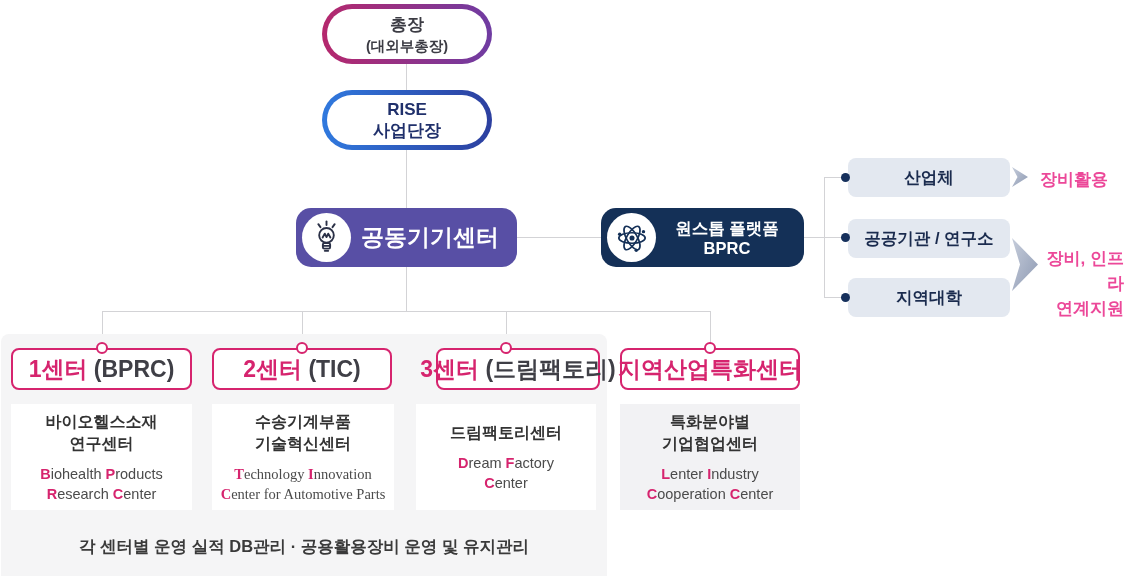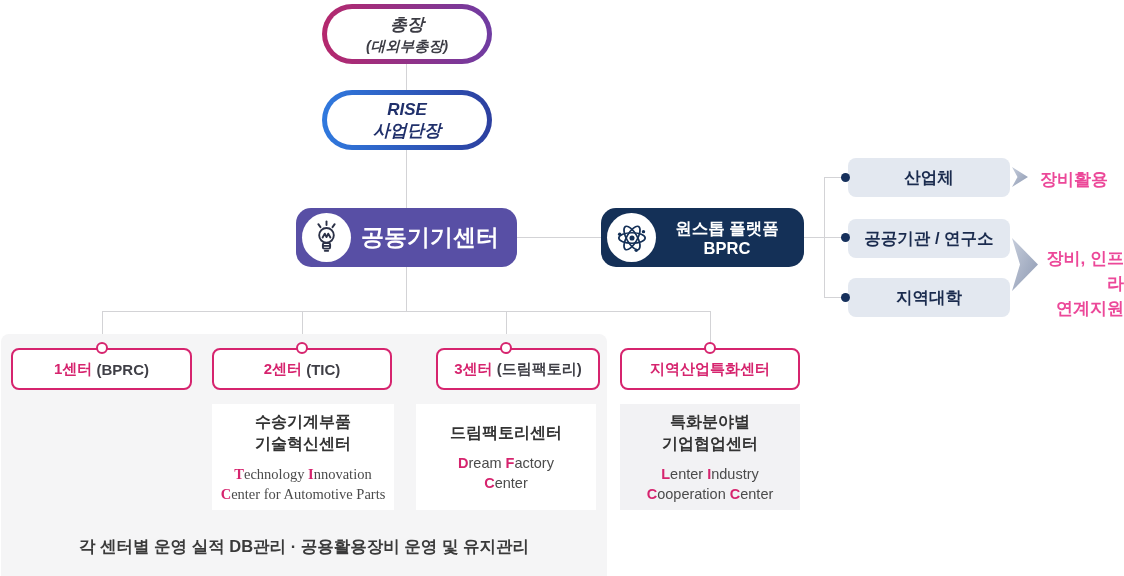--- a/index.html
+++ b/index.html
@@ -6,21 +6,21 @@
   html,body { background:#ffffff; }
   body { font-family:"Liberation Sans","DejaVu Sans",sans-serif; }
   #stage { position:relative; width:1124px; height:576px; background:#ffffff; overflow:hidden; }
 
   .line { position:absolute; background:#d3d3d6; }
   .pre { white-space:pre-line; }
 
   
   .pill { position:absolute; width:170px; height:60px; border-radius:30px; padding:5px; }
   .pill-inner { width:100%; height:100%; background:#ffffff; border-radius:25px;
-    display:flex; flex-direction:column; align-items:center; justify-content:center;font-style:italic; }
+    display:flex; flex-direction:column; align-items:center; justify-content:center; }
   .pill-president { left:322px; top:4px; background:linear-gradient(90deg,#b5286d,#6f3ca2); }
   .pill-rise { left:322px; top:90px; background:linear-gradient(90deg,#3079de,#2c3f9f); }
   .pill-president .t1 { font-size:17px; font-weight:bold; color:#3c3c44; }
   .pill-president .t2 { font-size:14.5px; font-weight:600; color:#3c3c44; margin-top:1px; }
   .pill-rise .t1 { font-size:17px; font-weight:bold; color:#20306b; text-align:center; line-height:21px; }
 
   
   .bigbox { position:absolute; top:208px; height:59px; border-radius:15px;
     display:flex; align-items:center; }
   .box-shared { left:296px; width:221px; background:#584fa5; }
@@ -38,21 +38,21 @@
     font-size:16.5px; font-weight:bold; color:#1a2b4e; }
   .bullet { position:absolute; width:9px; height:9px; border-radius:50%; background:#16305c; }
   .chevron { position:absolute; }
   .outcome { position:absolute; font-weight:bold; color:#ec4899; font-size:17px; }
 
   
   #panel { position:absolute; left:1px; top:334px; width:606px; height:242px;
     background:#f5f5f6; border-radius:8px 8px 0 0; }
   .center-head { position:absolute; top:348px; height:42px; background:#ffffff;
     border:2px solid #d6246e; border-radius:8px; display:flex; align-items:center;
-    justify-content:center; font-size:15px; font-weight:bold; color:#3f3f46; z-index:2;
+    justify-content:center; font-size:23px; font-weight:bold; color:#3f3f46; z-index:2;
     white-space:pre; }
   .node-circle { position:absolute; width:12px; height:12px; border-radius:50%;
     background:#ffffff; border:2px solid #d6246e; z-index:3; }
   .center-desc { position:absolute; top:404px; height:106px; background:#ffffff;
     display:flex; flex-direction:column; align-items:center; justify-content:center;
     text-align:center; z-index:2; }
   .center-desc.on-white { background:#f2f2f4; }
   .desc-kr { font-size:16px; font-weight:bold; color:#333333; line-height:22px; }
   .desc-en { font-size:14.5px; font-weight:500; color:#4b4b4b; line-height:20px; margin-top:9px; }
   .hl { color:#d6246e; font-weight:bold; }
@@ -159,20 +159,26 @@
 연계지원</div>
 
   <div id="panel"></div>
 
   <div class="node-circle" style="left:96px; top:342px;"></div>
   <div class="node-circle" style="left:296px; top:342px;"></div>
   <div class="node-circle" style="left:500px; top:342px;"></div>
   <div class="node-circle" style="left:704px; top:342px;"></div>
 
   <div class="center-head" style="left:11px; width:181px;"><span class="hl">1센터</span><span> (BPRC)</span></div>
+  <div class="center-desc" style="left:11px; width:181px;">
+    <div class="desc-kr pre">바이오헬스소재
+연구센터</div>
+    <div class="desc-en pre"><span class="hl">B</span><span>iohealth </span><span class="hl">P</span><span>roducts
+</span><span class="hl">R</span><span>esearch </span><span class="hl">C</span><span>enter</span></div>
+  </div>
 
   <div class="center-head" style="left:212px; width:180px;"><span class="hl">2센터</span><span> (TIC)</span></div>
   <div class="center-desc" style="left:212px; width:182px;font-family:Liberation Serif, serif;">
     <div class="desc-kr pre">수송기계부품
 기술혁신센터</div>
     <div class="desc-en pre"><span class="hl">T</span><span>echnology </span><span class="hl">I</span><span>nnovation
 </span><span class="hl">C</span><span>enter for Automotive Parts</span></div>
   </div>
 
   <div class="center-head" style="left:436px; width:164px;align-items:center;"><span class="hl">3센터</span><span> (드림팩토리)</span></div>

